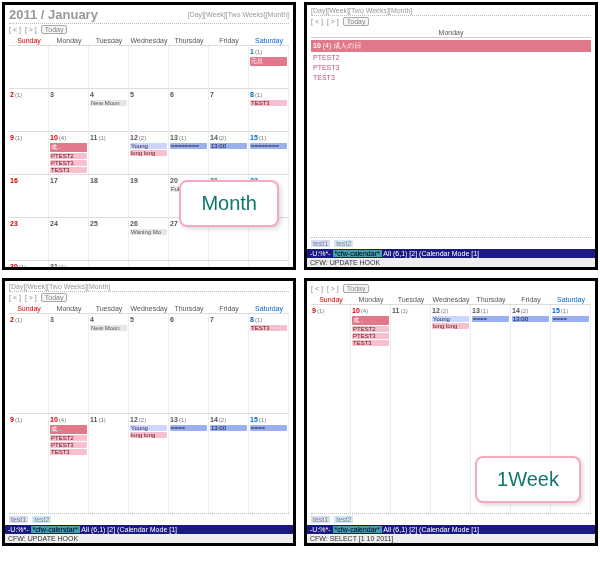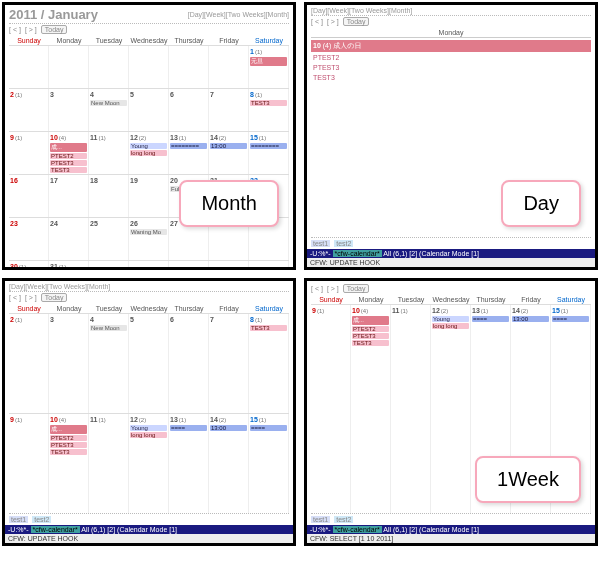--- a/index.html
+++ b/index.html
@@ -30,21 +30,21 @@
   .ev.pink { background:#f7c0ce; color:#611; }
   .ev.red { background:#e07a8a; color:#fff; }
   .ev.gray { background:#e6e6e6; color:#555; }
   .ev.blk { background:#000; color:#fff;}
   .footer-line { border-top:1px dotted #bbb; font-size:7px; color:#888; display:flex; gap:4px; padding:2px 0; }
   .footer-line .chip1 { background:#d6def7; padding:0 2px; }
   .footer-line .chip2 { background:#cfe8f7; padding:0 2px; }
   .statusbar { background:#1a1a80; color:#fff; font-size:7px; padding:1px 3px; }
   .statusbar .hl { background:#3fa0a0; color:#000; padding:0 2px;}
   .minibuf { background:#eee; color:#333; font-size:7px; padding:1px 3px; }
-  .overlay-label { position:absolute; bottom:40px; right:14px; border:2px solid #f7a8bb; border-radius:8px; background:#fff; color:#000000; font-size:20px; padding:10px 20px; box-shadow: 2px 2px 4px rgba(0,0,0,0.15);}
+  .overlay-label { position:absolute; bottom:40px; right:14px; border:2px solid #f7a8bb; border-radius:8px; background:#fff; color:#0f766e; font-size:20px; padding:10px 20px; box-shadow: 2px 2px 4px rgba(0,0,0,0.15);}
   .day-body { flex:1; display:flex; flex-direction:column; font-size:7px; }
   .day-head { text-align:center; color:#555; padding:1px 0; border-bottom:1px solid #ccc;}
   .day-ev { margin:1px 0; padding:1px 2px; }
 </style>
 </head>
 <body>
 
 <div class="grid2x2">
 
   <div class="panel">
@@ -158,21 +158,20 @@
       </div>
     </div>
     <div class="statusbar">
       <span>-U:%*-</span>
       <span class="hl">*cfw-calendar*</span>
       <span>All (6,1)</span>
       <span>[2]</span>
       <span>(Calendar Mode [1]</span>
     </div>
     <div class="minibuf">CFW: UPDATE HOOK</div>
-    <div class="overlay-label">Day</div>
   </div>
 
   <div class="panel">
     <div class="pnl-inner">
       <div class="title-row">
         <span class="right">[Day][Week][Two Weeks][Month]</span>
       </div>
       <div class="nav-row">
         <span>[ &lt; ]</span>
         <span>[ &gt; ]</span>

